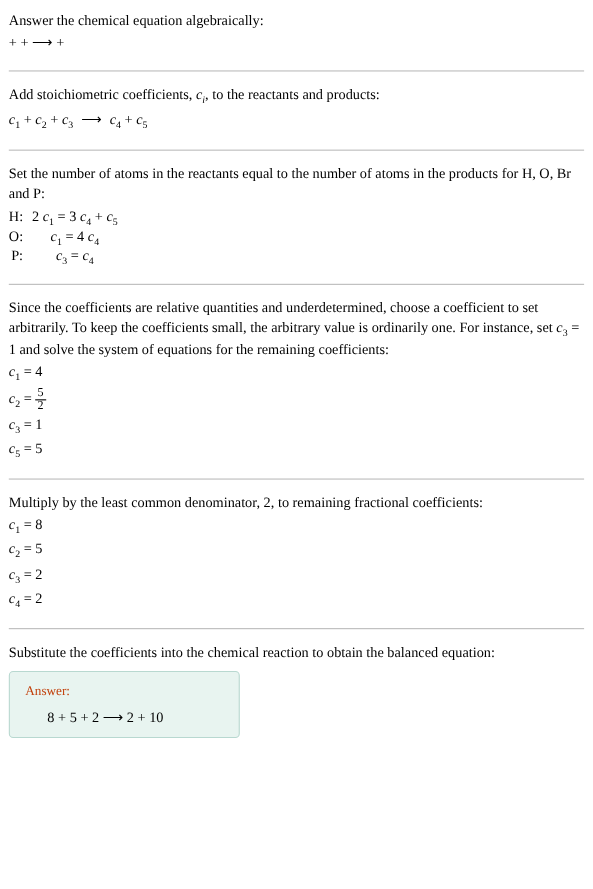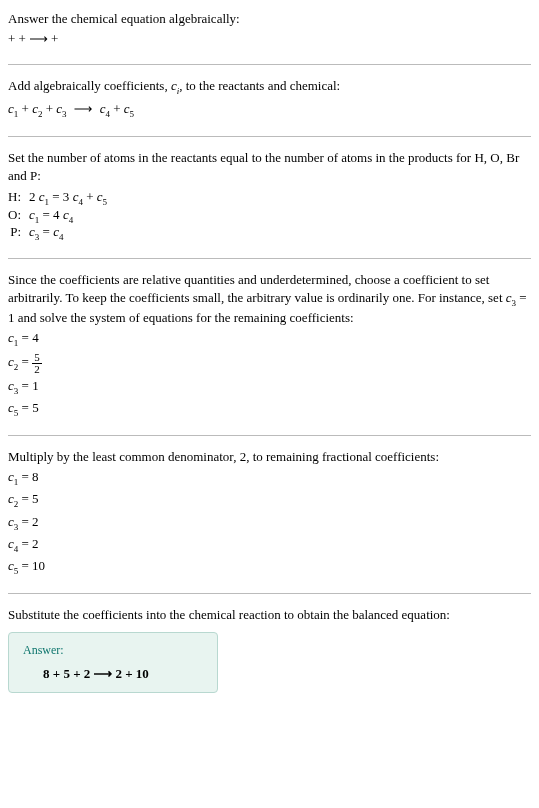--- a/index.html
+++ b/index.html
@@ -40,20 +40,21 @@
     }
     .equation-label {
       display: table-cell;
       text-align: right;
       padding-right: 8px;
       vertical-align: baseline;
     }
     .equation-value {
       display: table-cell;
       vertical-align: baseline;
+      text-align: center;
     }
     .frac {
       display: inline-block;
       vertical-align: middle;
       text-align: center;
       font-size: 11px;
       line-height: 1;
     }
     .frac-num {
       display: block;
@@ -66,45 +67,44 @@
     }
     .answer-box {
       background: #e8f4f0;
       border: 1px solid #b8d8d0;
       border-radius: 4px;
       padding: 10px 14px;
       width: 180px;
       margin-top: 8px;
     }
     .answer-label {
-      color: #0f766e;
+      color: #c2410c;
       font-size: 12px;
       margin-bottom: 8px;
     }
     .answer-content {
       padding-left: 20px;
-      font-weight: bold;
     }
     .italic {
       font-style: italic;
     }
   </style>
 </head>
 <body>
 
 <div class="section">
   <div class="line">Answer the chemical equation algebraically:</div>
   <div class="line"> +  +  ⟶  + </div>
 </div>
 
 <hr>
 
 <div class="section">
   <div class="line">
-    <span>Add algebraically coefficients, </span><span class="italic">c</span><span class="sub italic">i</span><span>, to the reactants and chemical:</span>
+    <span>Add stoichiometric coefficients, </span><span class="italic">c</span><span class="sub italic">i</span><span>, to the reactants and products:</span>
   </div>
   <div class="line">
     <span class="italic">c</span><span class="sub">1</span><span> + </span><span class="italic">c</span><span class="sub">2</span><span> + </span><span class="italic">c</span><span class="sub">3</span><span class="arrow"> ⟶ </span><span class="italic">c</span><span class="sub">4</span><span> + </span><span class="italic">c</span><span class="sub">5</span>
   </div>
 </div>
 
 <hr>
 
 <div class="section">
   <div class="line">Set the number of atoms in the reactants equal to the number of atoms in the products for H, O, Br and P:</div>
@@ -140,21 +140,20 @@
 
 <hr>
 
 <div class="section">
   <div class="line">Multiply by the least common denominator, 2, to remaining fractional coefficients:</div>
   <div id="solve2-list">
       <div class="line"><span class="italic">c</span><span class="sub">1</span><span> = 8</span></div>
       <div class="line"><span class="italic">c</span><span class="sub">2</span><span> = 5</span></div>
       <div class="line"><span class="italic">c</span><span class="sub">3</span><span> = 2</span></div>
       <div class="line"><span class="italic">c</span><span class="sub">4</span><span> = 2</span></div>
-      <div class="line"><span class="italic">c</span><span class="sub">5</span><span> = 10</span></div>
     </div>
 </div>
 
 <hr>
 
 <div class="section">
   <div class="line">Substitute the coefficients into the chemical reaction to obtain the balanced equation:</div>
   <div class="answer-box">
     <div class="answer-label">Answer:</div>
     <div class="answer-content">8  + 5  + 2  ⟶ 2  + 10 </div>

